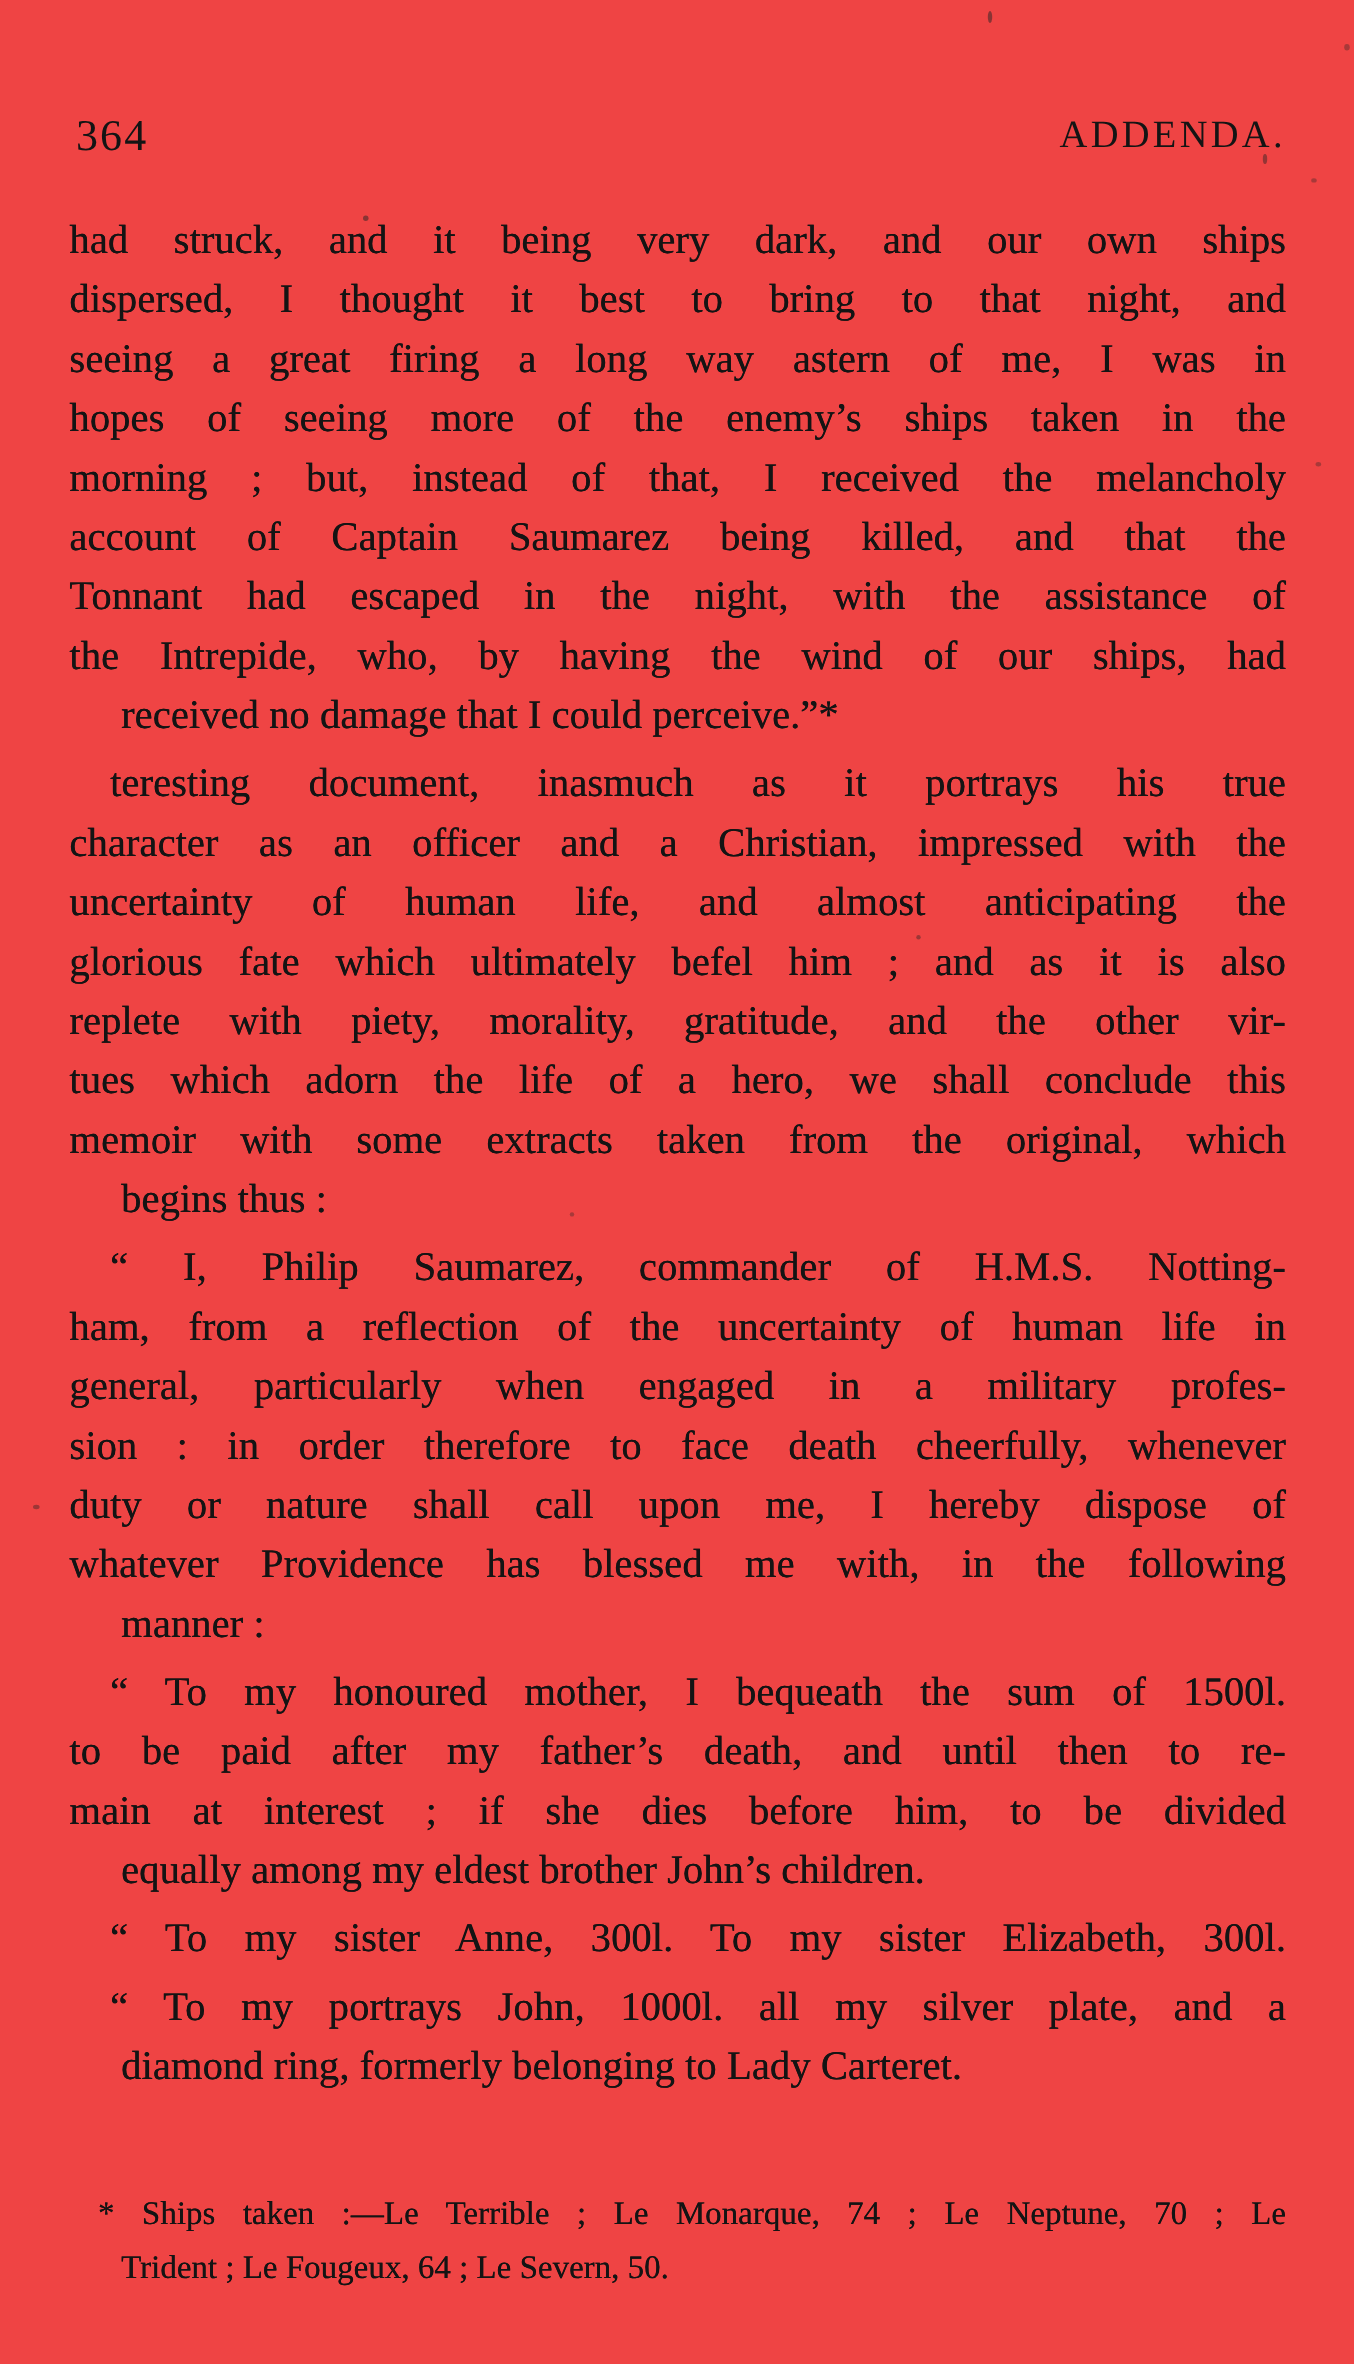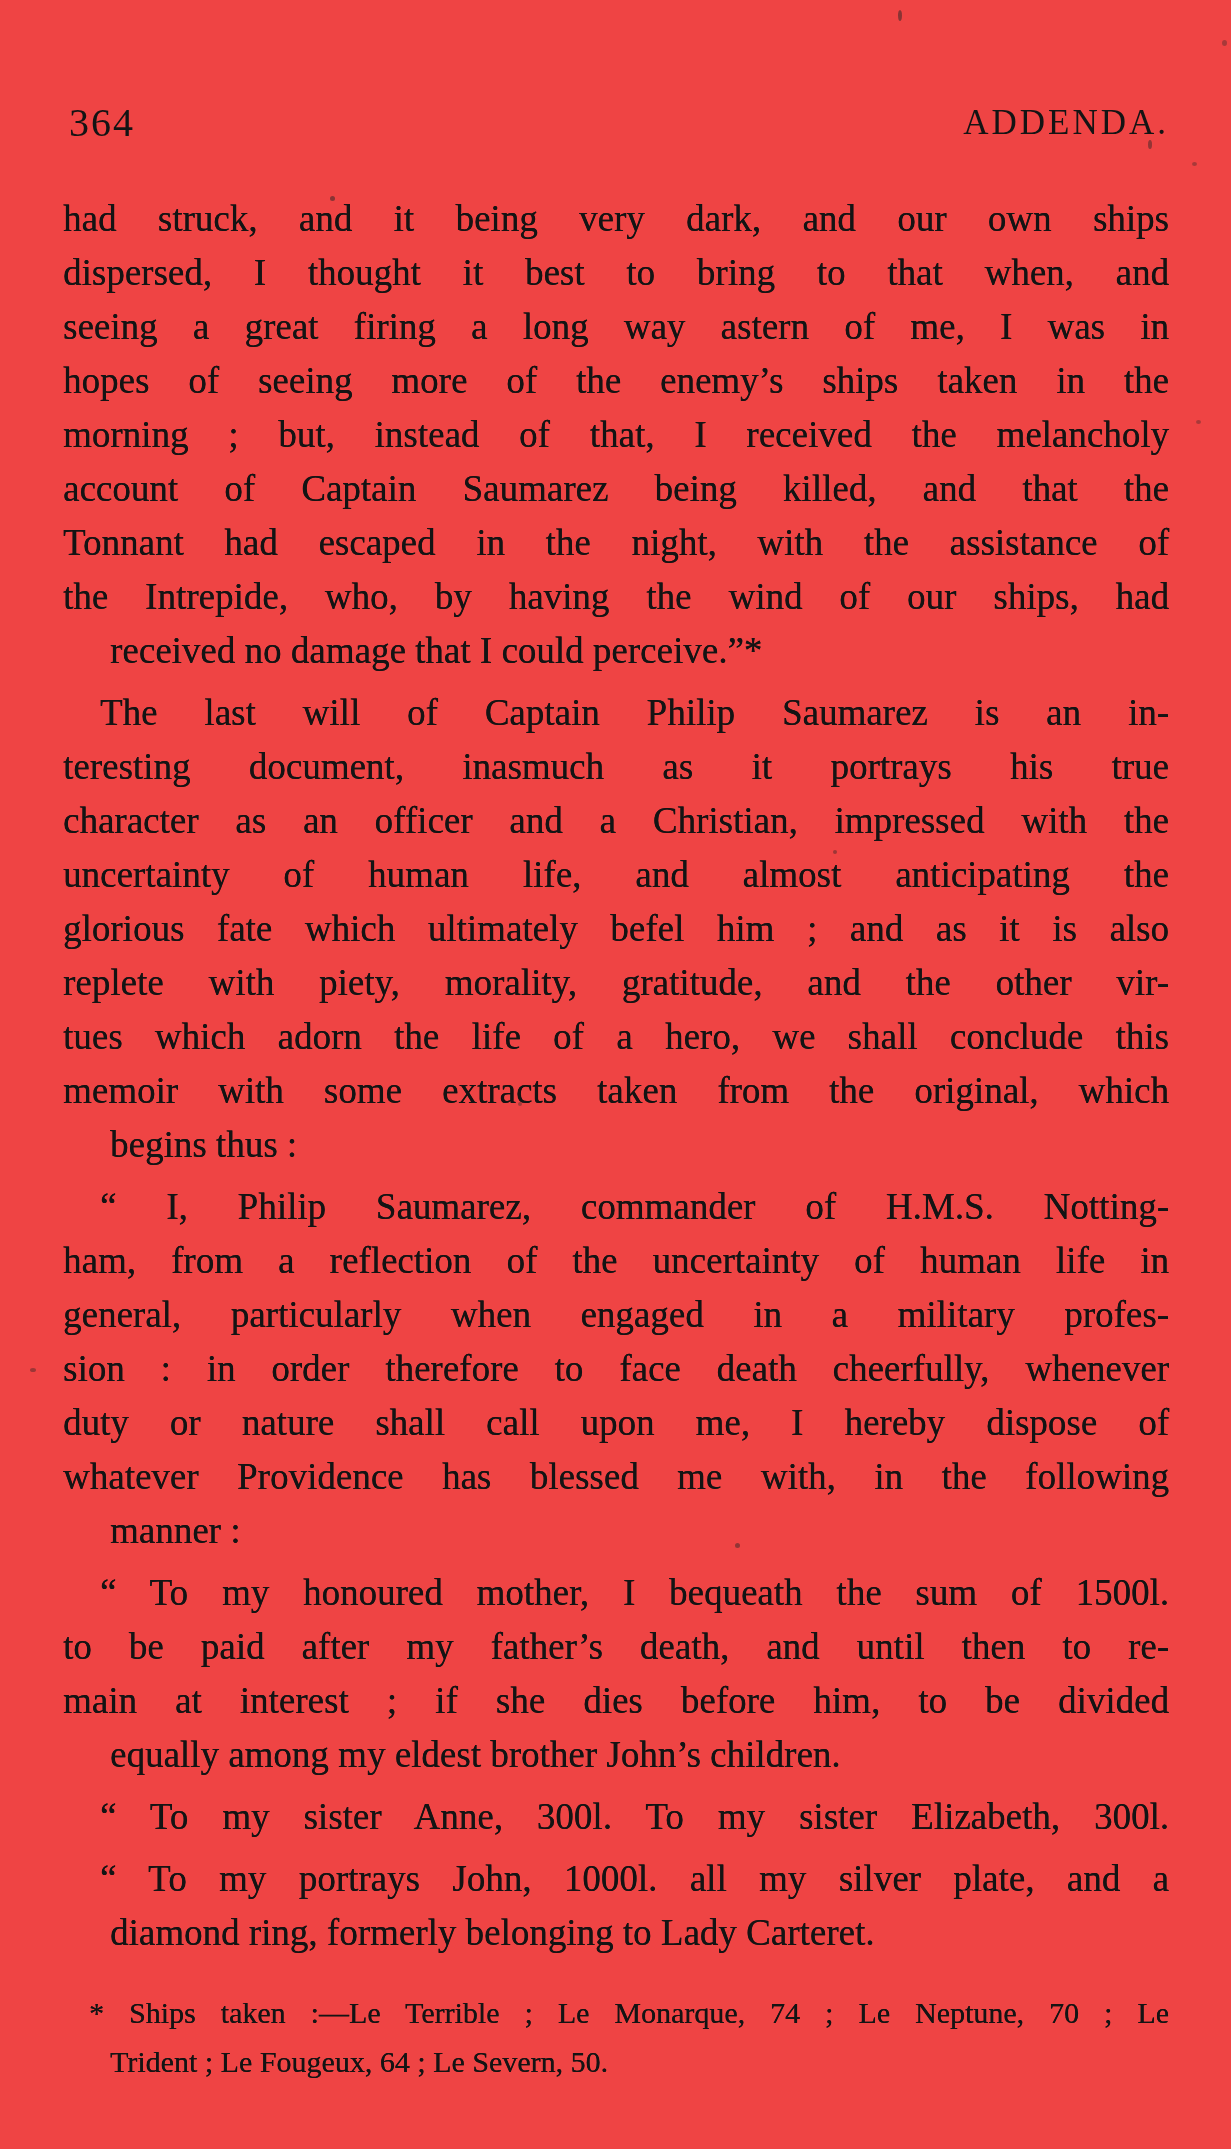--- a/index.html
+++ b/index.html
@@ -48,31 +48,30 @@
 <div class="page">
 
   <div class="header">
     <span class="pageno">364</span>
     <div class="runhead">ADDENDA.</div>
   </div>
 
   <div class="body-text">
       <div class="para">
         <div class="line">had struck, and it being very dark, and our own ships</div>
-        <div class="line">dispersed, I thought it best to bring to that when, and</div>
+        <div class="line">dispersed, I thought it best to bring to that night, and</div>
         <div class="line">seeing a great firing a long way astern of me, I was in</div>
         <div class="line">hopes of seeing more of the enemy’s ships taken in the</div>
         <div class="line">morning ; but, instead of that, I received the melancholy</div>
         <div class="line">account of Captain Saumarez being killed, and that the</div>
         <div class="line">Tonnant had escaped in the night, with the assistance of</div>
         <div class="line">the Intrepide, who, by having the wind of our ships, had</div>
         <div class="line last">received no damage that I could perceive.”*</div>
       </div>
       <div class="para indent">
-        <div class="line">The last will of Captain Philip Saumarez is an in-</div>
         <div class="line">teresting document, inasmuch as it portrays his true</div>
         <div class="line">character as an officer and a Christian, impressed with the</div>
         <div class="line">uncertainty of human life, and almost anticipating the</div>
         <div class="line">glorious fate which ultimately befel him ; and as it is also</div>
         <div class="line">replete with piety, morality, gratitude, and the other vir-</div>
         <div class="line">tues which adorn the life of a hero, we shall conclude this</div>
         <div class="line">memoir with some extracts taken from the original, which</div>
         <div class="line last">begins thus :</div>
       </div>
       <div class="para indent">

